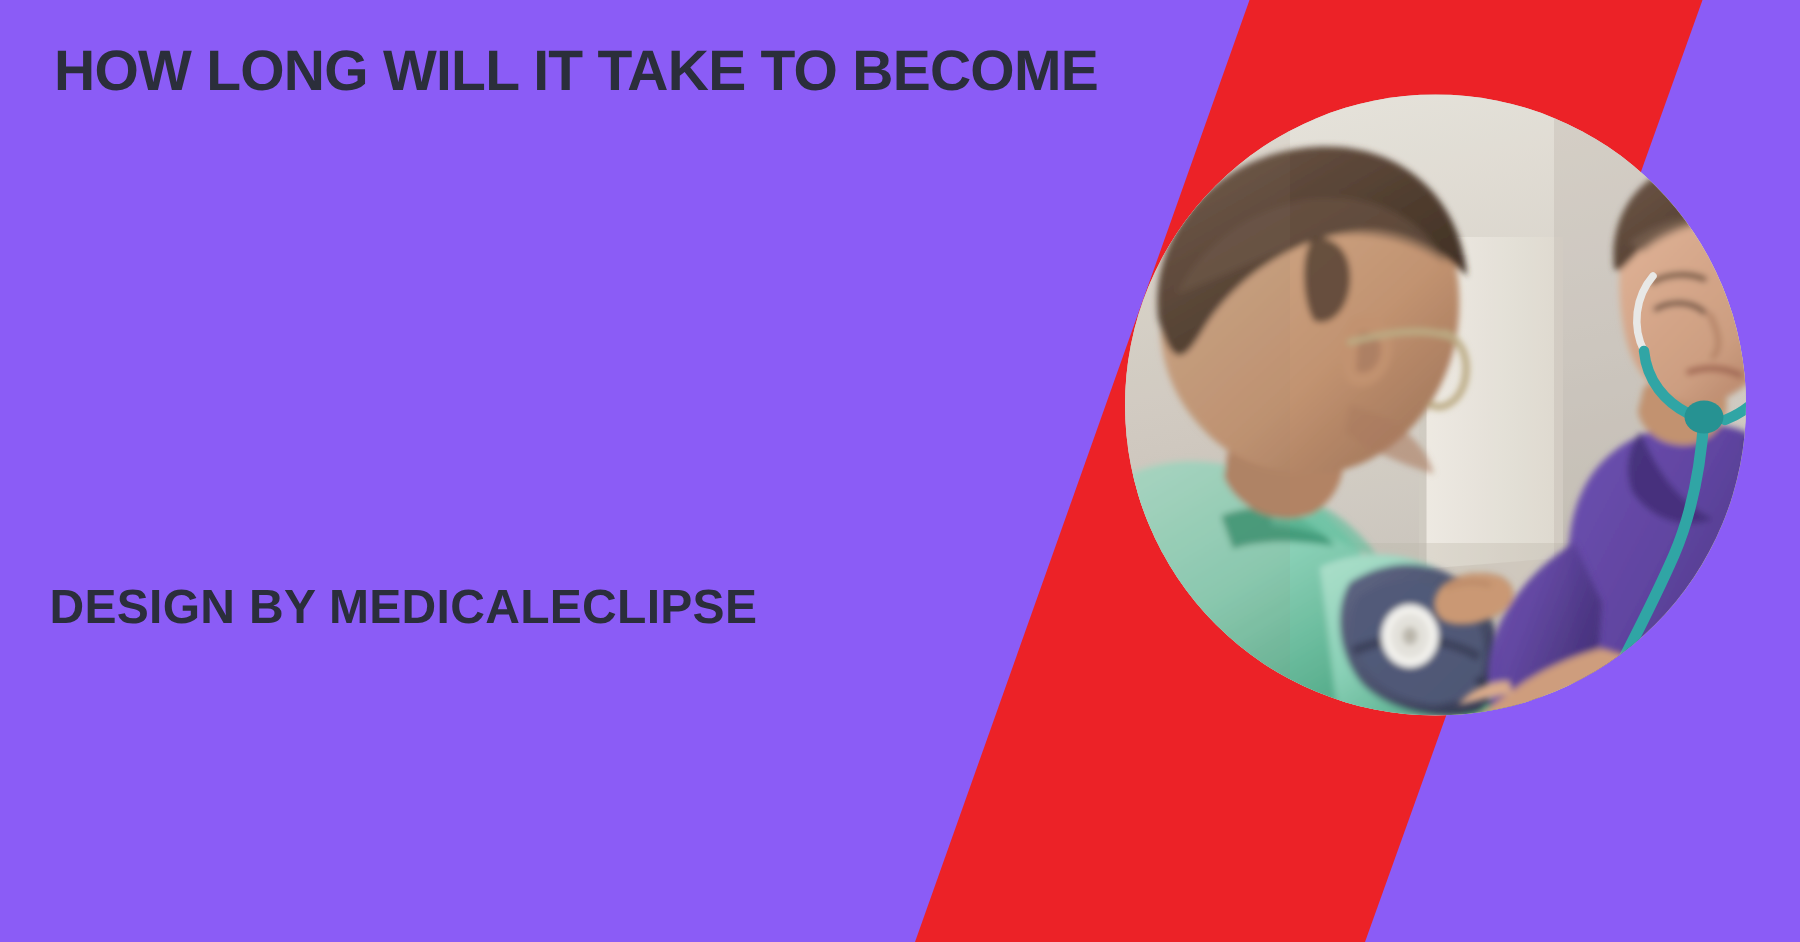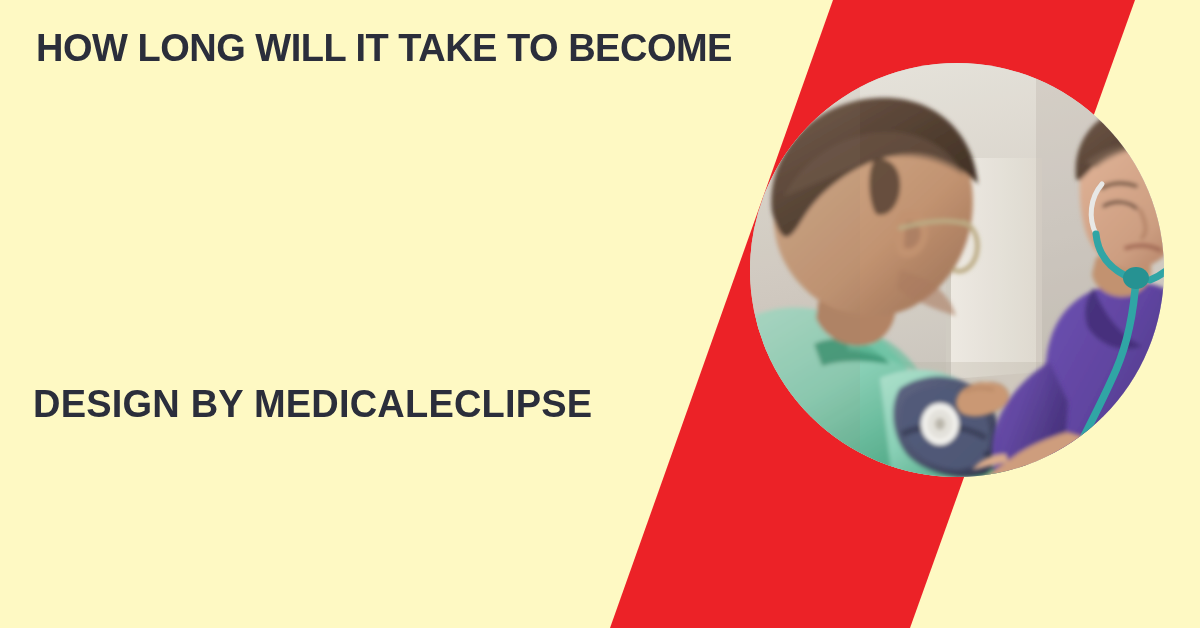--- a/index.html
+++ b/index.html
@@ -51,21 +51,21 @@
     letter-spacing: -0.5px;
   }
 
   .byline {
     position: absolute;
     left: 33px;
     top: 383px;
     z-index: 3;
     color: #2b2e3b;
     font-weight: 700;
-    font-size: 38px;
+    font-size: 32px;
     line-height: 42px;
     letter-spacing: 0.2px;
     text-transform: uppercase;
     white-space: nowrap;
   }
 
   
   .photo-circle {
     position: absolute;
     left: 750px;
@@ -79,21 +79,21 @@
   }
   .photo-circle svg {
     display: block;
     width: 100%;
     height: 100%;
   }
 </style>
 </head>
 <body>
 
-<div id="banner" style="background: #fef9c3;">
+<div id="banner" style="background: #8b5cf6;">
 
   <svg class="red-band" viewBox="0 0 1200 628" preserveAspectRatio="none" aria-hidden="true">
     <polygon id="red-band-poly" fill="#ec2227" points="833,0 1135,0 910,628 610,628"></polygon>
   </svg>
 
   <div class="photo-circle" style="left: 750px; top: 63px; width: 414px; height: 414px;">
     <svg viewBox="0 0 414 416" preserveAspectRatio="xMidYMid slice" aria-hidden="true">
       <defs>
         <linearGradient id="wallGrad" x1="0" y1="0" x2="0.25" y2="1">
           <stop offset="0%" stop-color="#e8e4dc"></stop>

